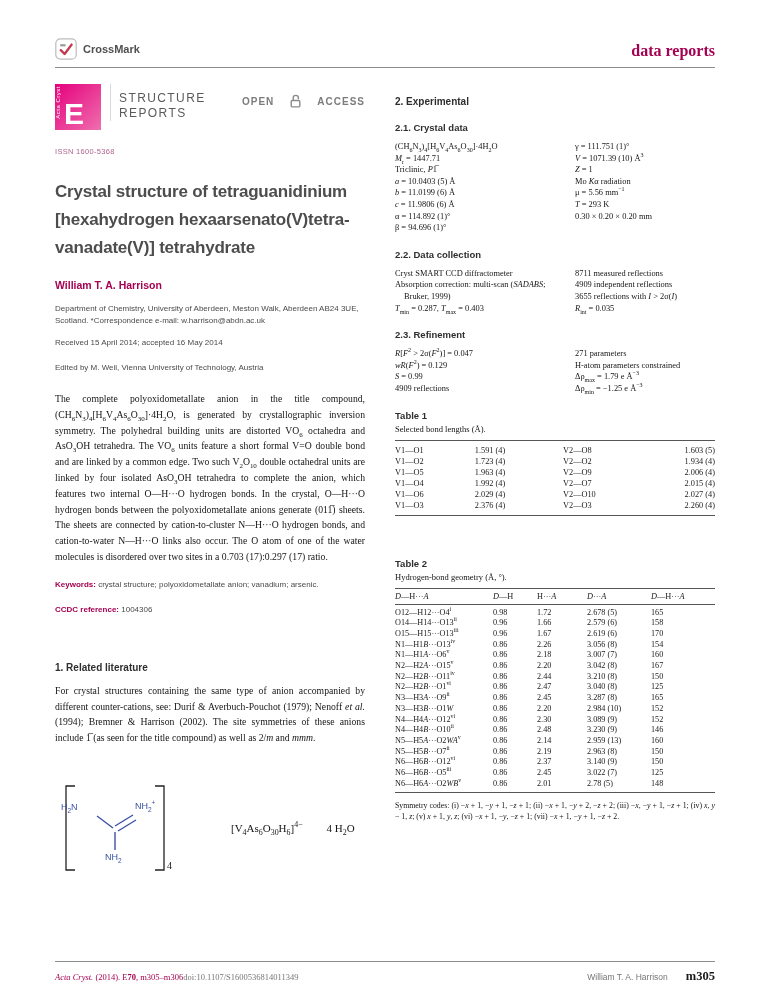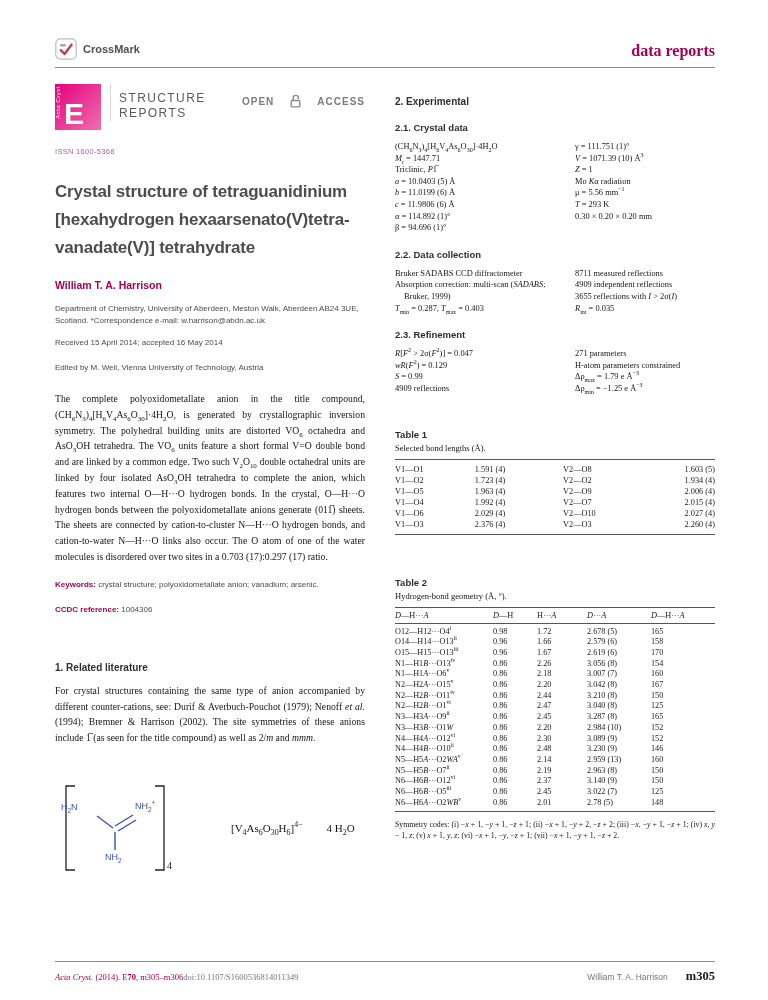--- a/index.html
+++ b/index.html
@@ -61,21 +61,21 @@
   .scheme-formula { font-size:11px; color:#141414;margin-left:24px; }
   .scheme-water { font-size:11px; color:#141414; }
 
   
   .sec.first { margin-top:12px; }
   .subsec { font-family:"Liberation Sans", sans-serif; font-weight:bold; font-size:9.5px;
             color:#2e2e2e; margin:15px 0 8px; }
   .twocol { display:grid; grid-template-columns:170px 1fr; column-gap:10px; }
   .exp-item { font-size:8.4px; line-height:11.6px; padding-left:9px; text-indent:-9px; color:#141414; }
 
-  .tblock1 { margin-top:34px; }
+  .tblock1 { margin-top:15px; }
   .tblock2 { margin-top:42px; }
   .tlabel { font-family:"Liberation Sans", sans-serif; font-weight:bold; font-size:9.5px; color:#2e2e2e; }
   .tcaption { font-size:8.5px; margin:3px 0 6px; color:#141414; }
 
   .t1 { border-top:1px solid #555; border-bottom:1px solid #555; padding:4px 0; }
   .t1-row { display:grid; grid-template-columns:66px 102px 84px 1fr; font-size:8.3px; line-height:11px; }
   .t1-row .c2 { text-align:center; padding-right:44px; }
   .t1-row .c4 { text-align:right; }
 
   .t2-head { display:grid; grid-template-columns:98px 44px 50px 64px 1fr; font-size:8.3px;
@@ -205,21 +205,21 @@
               <div class="exp-item">μ = 5.56 mm<sup>−1</sup></div>
               <div class="exp-item"><i>T</i> = 293 K</div>
               <div class="exp-item">0.30 × 0.20 × 0.20 mm</div>
             </div>
         </div>
 
         <h3 class="subsec">2.2. Data collection</h3>
         <div class="twocol">
           <div class="exp-list">
 
-          <div class="exp-item">Bruker SADABS CCD diffractometer</div>
+          <div class="exp-item">Cryst SMART CCD diffractometer</div>
               <div class="exp-item">Absorption correction: multi-scan (<i>SADABS</i>; Bruker, 1999)</div>
               <div class="exp-item"><i>T</i><sub>min</sub> = 0.287, <i>T</i><sub>max</sub> = 0.403</div>
             </div>
           <div class="exp-list">
 
           <div class="exp-item">8711 measured reflections</div>
               <div class="exp-item">4909 independent reflections</div>
               <div class="exp-item">3655 reflections with <i>I</i> &gt; 2σ(<i>I</i>)</div>
               <div class="exp-item"><i>R</i><sub>int</sub> = 0.035</div>
             </div>

